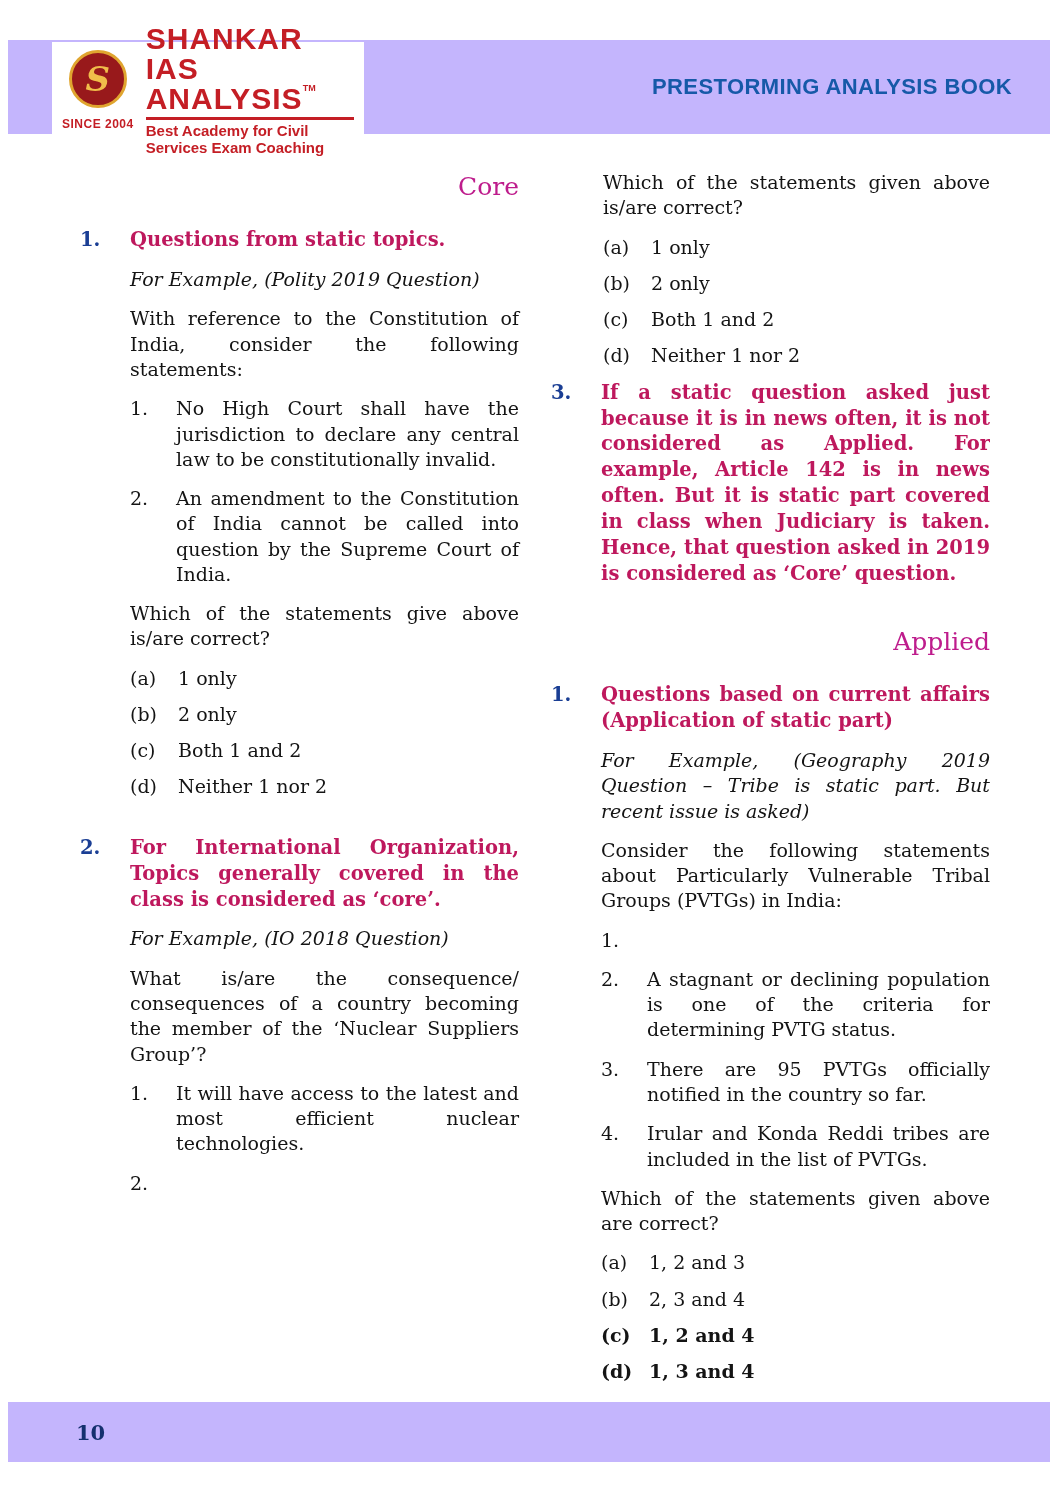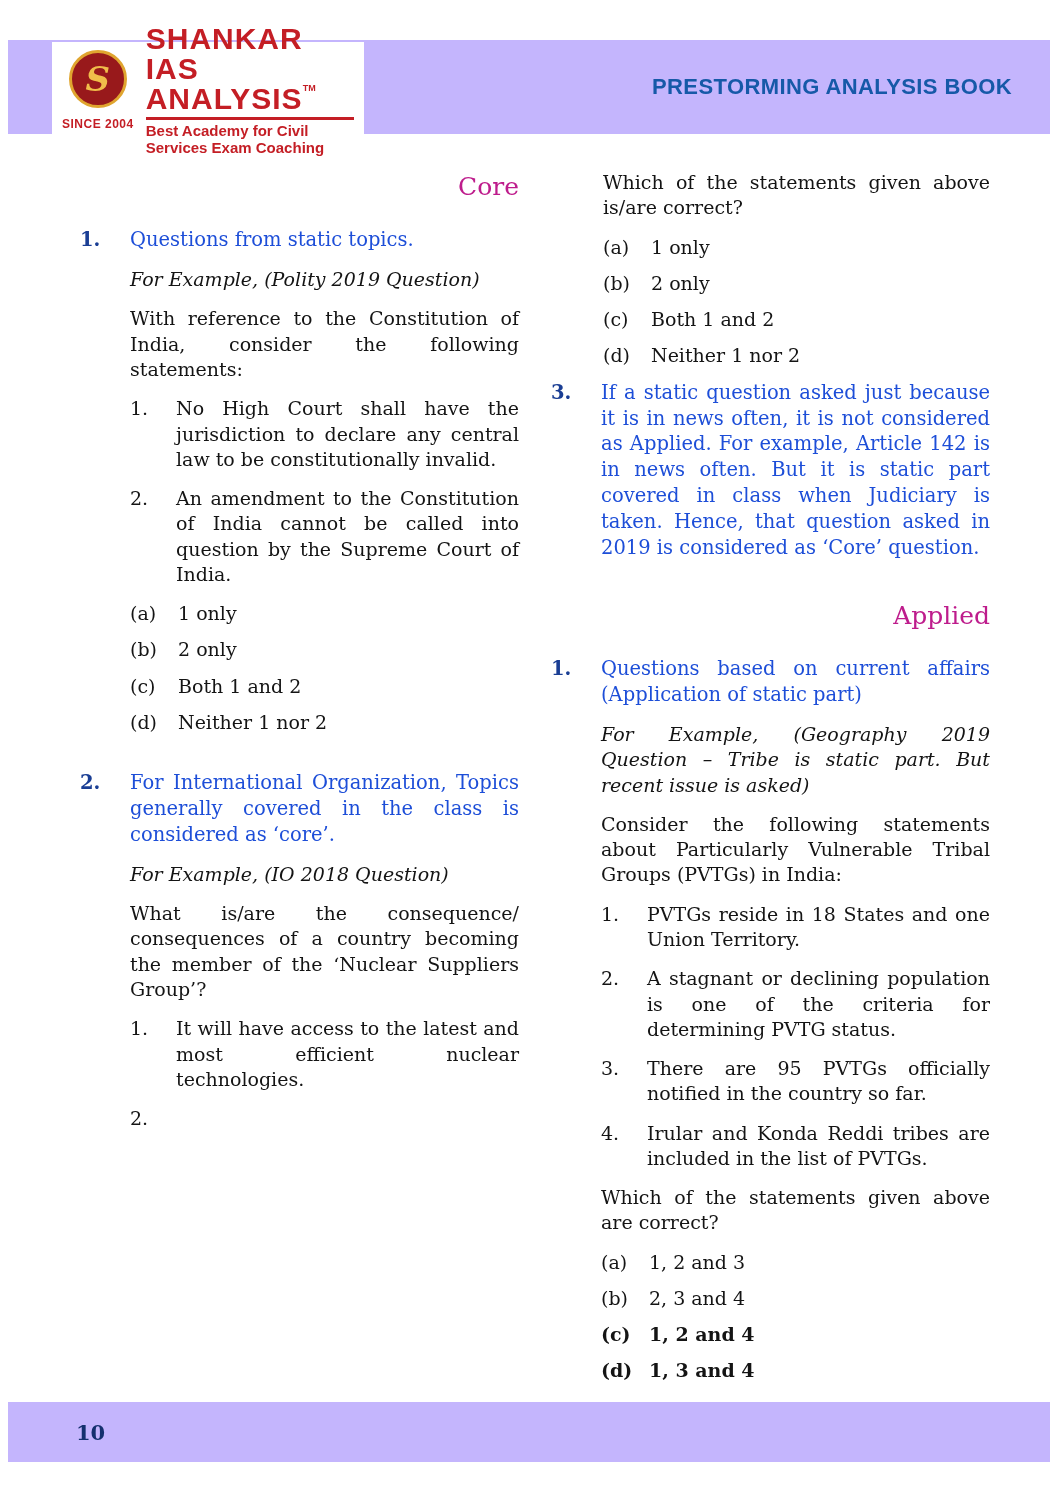--- a/index.html
+++ b/index.html
@@ -56,21 +56,21 @@
     text-align:right; color:#be1c8c; font-weight:normal; font-size:25px;
     margin:2px 0 24px;
   }
   .col-right .section-title { margin:24px 0 24px; }
 
   .item { display:flex; }
   .item + .item { margin-top:24px; }
   .item-num { flex:0 0 50px; font-weight:bold; color:#1a3e94; font-size:19.5px; }
   .item-body { flex:1; min-width:0; }
 
-  .item-heading { font-weight:normal; color:#1d4ed8; font-size:19.5px; text-align:justify; margin-bottom:14px; }
+  .item-heading { font-weight:bold; color:#be185d; font-size:19.5px; text-align:justify; margin-bottom:14px; }
   .example { font-style:italic; text-align:justify; margin-bottom:14px; }
   .para { text-align:justify; margin-bottom:14px; }
 
   .stmt { display:flex; margin-bottom:14px; }
   .stmt-num { flex:0 0 46px; }
   .stmt-text { flex:1; min-width:0; text-align:justify; }
 
   .opt { display:flex; margin-bottom:11px; }
   .opt-label { flex:0 0 48px; }
   .opt.bold { font-weight:bold; }
@@ -114,20 +114,21 @@
 
           <div class="stmt">
             <div class="stmt-num">1.</div>
             <div class="stmt-text">No High Court shall have the jurisdiction to declare any central law to be constitutionally invalid.</div>
           </div>
           <div class="stmt">
             <div class="stmt-num">2.</div>
             <div class="stmt-text">An amendment to the Constitution of India cannot be called into question by the Supreme Court of India.</div>
           </div>
 
+          <div class="para">Which of the statements give above is/are correct?</div>
 
           <div class="opt">
             <div class="opt-label">(a)</div>
             <div class="opt-text">1 only</div>
           </div>
           <div class="opt">
             <div class="opt-label">(b)</div>
             <div class="opt-text">2 only</div>
           </div>
           <div class="opt">
@@ -192,21 +193,20 @@
 
       <div class="item">
         <div class="item-num">1.</div>
         <div class="item-body">
           <div class="item-heading">Questions based on current affairs (Application of static part)</div>
           <div class="example">For Example, (Geography 2019 Question – Tribe is static part. But recent issue is asked)</div>
           <div class="para">Consider the following statements about Particularly Vulnerable Tribal Groups (PVTGs) in India:</div>
 
           <div class="stmt">
             <div class="stmt-num">1.</div>
-            <div class="stmt-text">PVTGs reside in 18 States and one Union Territory.</div>
           </div>
           <div class="stmt">
             <div class="stmt-num">2.</div>
             <div class="stmt-text">A stagnant or declining population is one of the criteria for determining PVTG status.</div>
           </div>
           <div class="stmt">
             <div class="stmt-num">3.</div>
             <div class="stmt-text">There are 95 PVTGs officially notified in the country so far.</div>
           </div>
           <div class="stmt">

